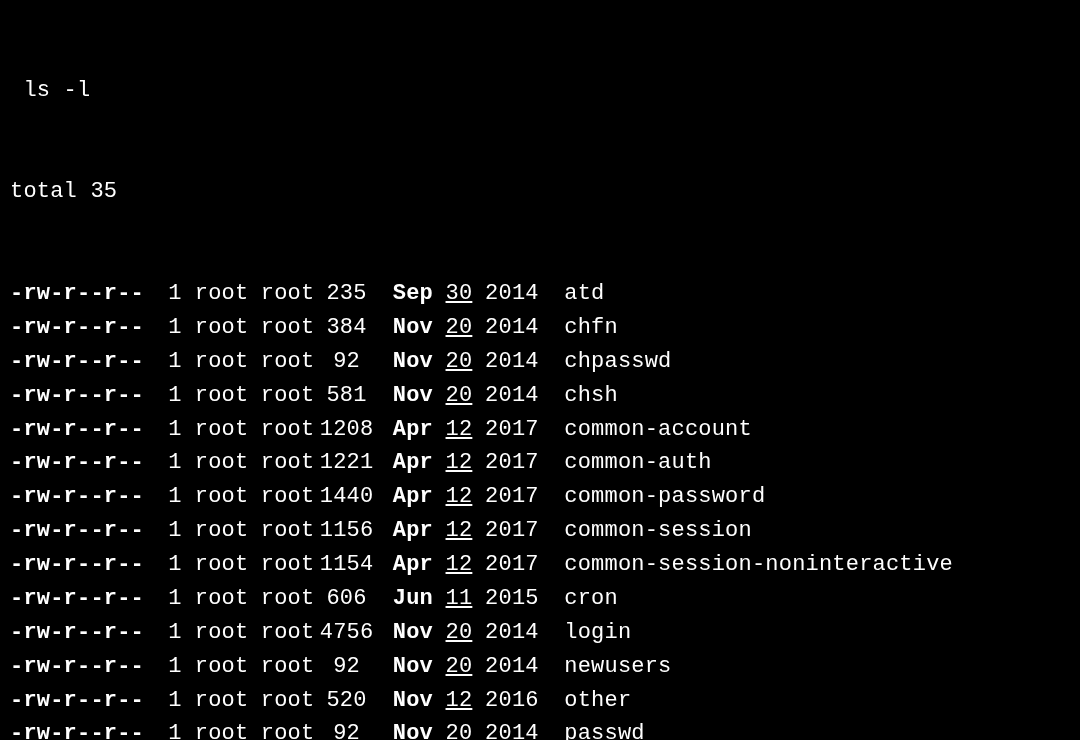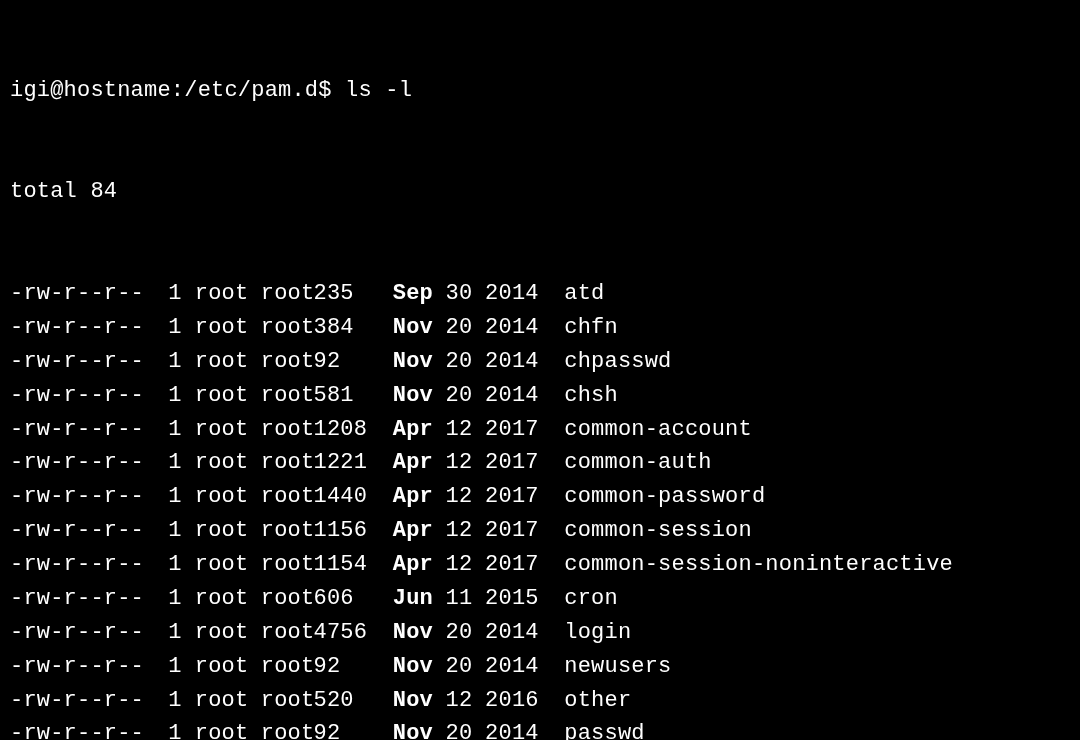--- a/index.html
+++ b/index.html
@@ -22,32 +22,32 @@
     }
     .terminal {
       white-space: pre;
     }
     .prompt-line {
       display: flex;
     }
     .row {
       display: flex;
     }
-    .perms { width: 10ch; }
+    .perms { width: 10ch; font-weight: bold; }
     .links { width: 2ch; text-align: right; margin-left: 1ch;}
     .owner { width: 4ch; margin-left: 1ch;}
     .group { width: 4ch; margin-left: 1ch;}
-    .size  { width: 5ch; text-align: left; }
+    .size  { width: 5ch; text-align: center; }
     .month { width: 3ch; margin-left: 1ch; font-weight: bold;}
-    .day   { width: 2ch; text-align: left; margin-left: 1ch;}
+    .day   { width: 2ch; text-align: left; margin-left: 1ch; text-decoration: underline;}
     .year  { width: 5ch; text-align: left; margin-left: 1ch;}
     .name  { margin-left: 1ch;}
   </style>
 </head>
 <body>
 
 <div class="terminal">
   <div class="prompt-line">
-    <span>igi@hostname:/etc/pam.d$</span><span> </span><span>ls -l</span>
+    <span> </span><span>ls -l</span>
   </div>
-  <div>total 84</div>
+  <div>total 35</div>
   <div id="file-listing"><div class="row"><span class="perms">-rw-r--r--</span><span class="links">1</span><span class="owner">root</span><span class="group">root</span><span class="size">235</span><span class="month">Sep</span><span class="day">30</span><span class="year">2014</span><span class="name">atd</span></div><div class="row"><span class="perms">-rw-r--r--</span><span class="links">1</span><span class="owner">root</span><span class="group">root</span><span class="size">384</span><span class="month">Nov</span><span class="day">20</span><span class="year">2014</span><span class="name">chfn</span></div><div class="row"><span class="perms">-rw-r--r--</span><span class="links">1</span><span class="owner">root</span><span class="group">root</span><span class="size">92</span><span class="month">Nov</span><span class="day">20</span><span class="year">2014</span><span class="name">chpasswd</span></div><div class="row"><span class="perms">-rw-r--r--</span><span class="links">1</span><span class="owner">root</span><span class="group">root</span><span class="size">581</span><span class="month">Nov</span><span class="day">20</span><span class="year">2014</span><span class="name">chsh</span></div><div class="row"><span class="perms">-rw-r--r--</span><span class="links">1</span><span class="owner">root</span><span class="group">root</span><span class="size">1208</span><span class="month">Apr</span><span class="day">12</span><span class="year">2017</span><span class="name">common-account</span></div><div class="row"><span class="perms">-rw-r--r--</span><span class="links">1</span><span class="owner">root</span><span class="group">root</span><span class="size">1221</span><span class="month">Apr</span><span class="day">12</span><span class="year">2017</span><span class="name">common-auth</span></div><div class="row"><span class="perms">-rw-r--r--</span><span class="links">1</span><span class="owner">root</span><span class="group">root</span><span class="size">1440</span><span class="month">Apr</span><span class="day">12</span><span class="year">2017</span><span class="name">common-password</span></div><div class="row"><span class="perms">-rw-r--r--</span><span class="links">1</span><span class="owner">root</span><span class="group">root</span><span class="size">1156</span><span class="month">Apr</span><span class="day">12</span><span class="year">2017</span><span class="name">common-session</span></div><div class="row"><span class="perms">-rw-r--r--</span><span class="links">1</span><span class="owner">root</span><span class="group">root</span><span class="size">1154</span><span class="month">Apr</span><span class="day">12</span><span class="year">2017</span><span class="name">common-session-noninteractive</span></div><div class="row"><span class="perms">-rw-r--r--</span><span class="links">1</span><span class="owner">root</span><span class="group">root</span><span class="size">606</span><span class="month">Jun</span><span class="day">11</span><span class="year">2015</span><span class="name">cron</span></div><div class="row"><span class="perms">-rw-r--r--</span><span class="links">1</span><span class="owner">root</span><span class="group">root</span><span class="size">4756</span><span class="month">Nov</span><span class="day">20</span><span class="year">2014</span><span class="name">login</span></div><div class="row"><span class="perms">-rw-r--r--</span><span class="links">1</span><span class="owner">root</span><span class="group">root</span><span class="size">92</span><span class="month">Nov</span><span class="day">20</span><span class="year">2014</span><span class="name">newusers</span></div><div class="row"><span class="perms">-rw-r--r--</span><span class="links">1</span><span class="owner">root</span><span class="group">root</span><span class="size">520</span><span class="month">Nov</span><span class="day">12</span><span class="year">2016</span><span class="name">other</span></div><div class="row"><span class="perms">-rw-r--r--</span><span class="links">1</span><span class="owner">root</span><span class="group">root</span><span class="size">92</span><span class="month">Nov</span><span class="day">20</span><span class="year">2014</span><span class="name">passwd</span></div></div>
 </div>
 
 </body></html>

